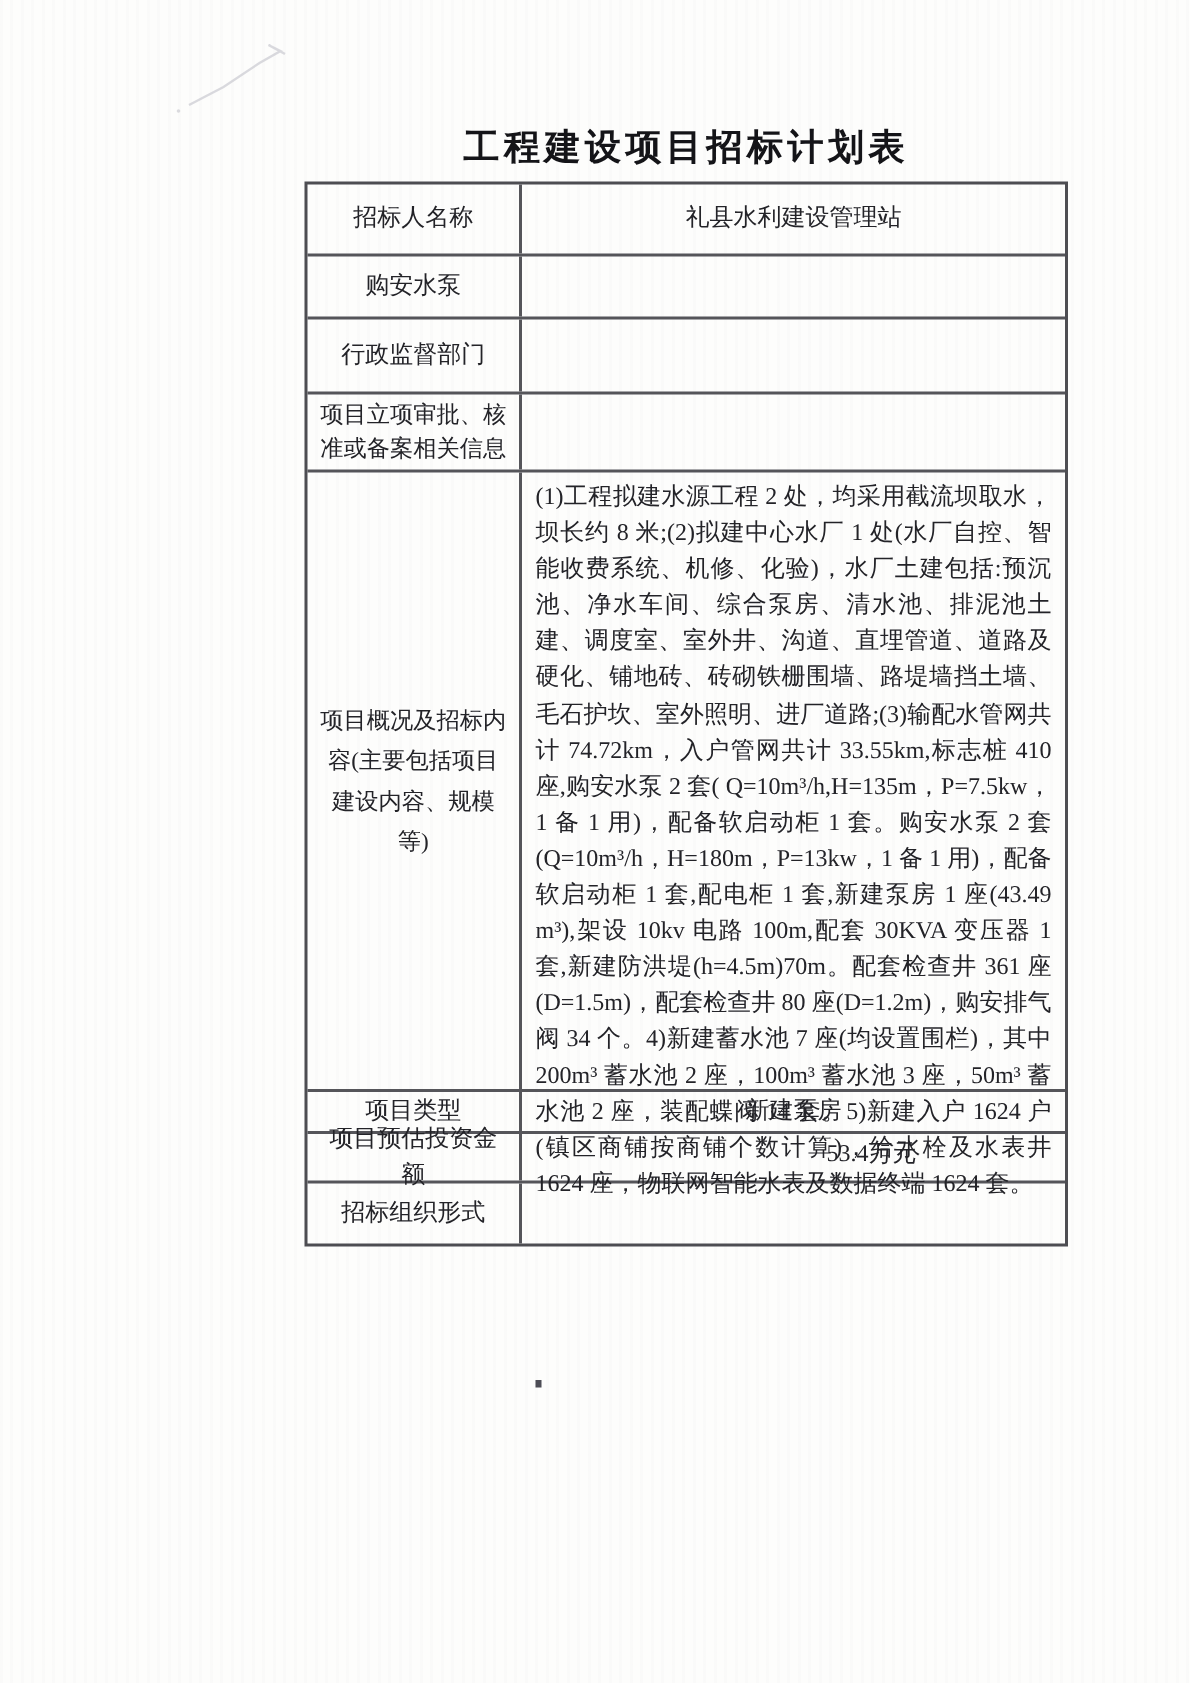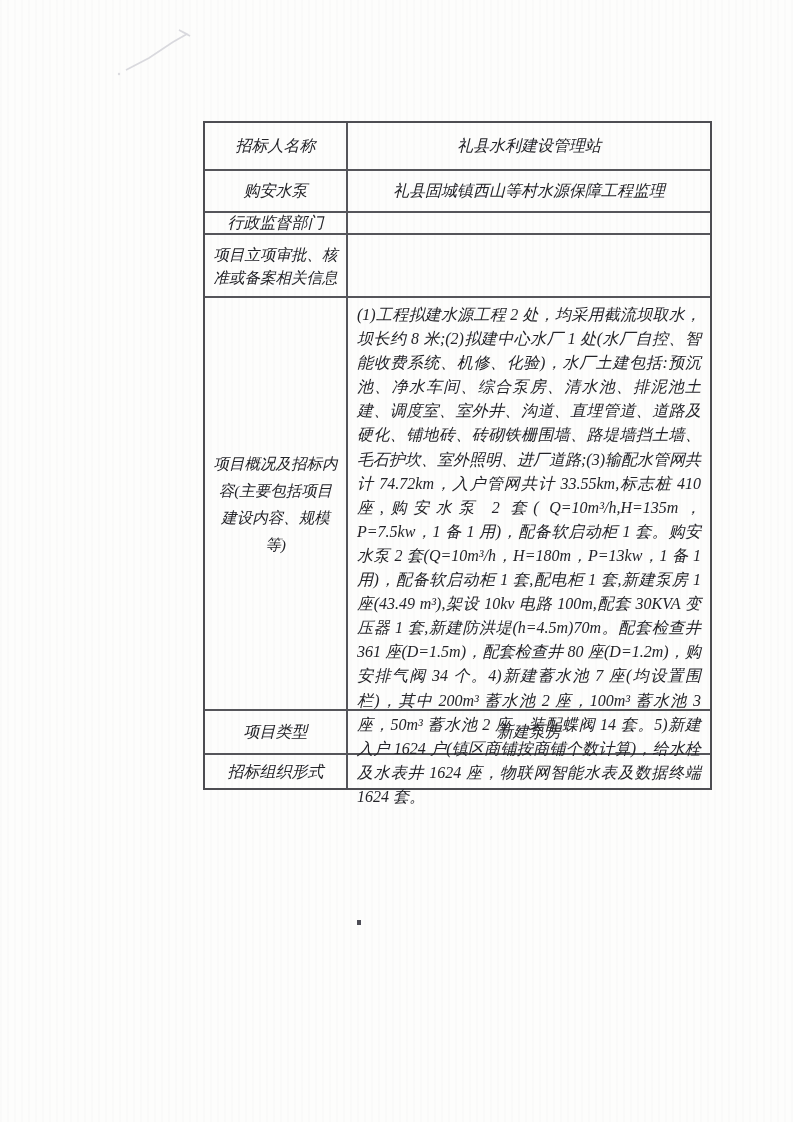--- a/index.html
+++ b/index.html
@@ -44,37 +44,36 @@
   .cell{
     box-sizing:border-box;
     display:flex;
     align-items:center;
     justify-content:center;
     text-align:center;
     font-size:16px;
     line-height:24px;
     padding:2px 8px;
     color:#232328;
-    font-style:italic;
   }
   .cell.label{
     width:143px;
     flex:0 0 143px;
     border-right:2px solid #55555a;
   }
   .cell.value{flex:1;}
   
   .trow:nth-child(1){height:48px;}
   .trow:nth-child(2){height:42px;}
-  .trow:nth-child(3){height:22px;}
-  .trow:nth-child(4){height:63px;}
+  .trow:nth-child(3){height:50px;}
+  .trow:nth-child(4){height:52px;}
   .trow:nth-child(5){height:413px;}
-  .trow:nth-child(6){height:44px;}
+  .trow:nth-child(6){height:28px;}
   .trow:nth-child(7){height:33px;}
-  .trow:nth-child(8){height:28px;}
+  .trow:nth-child(8){height:40px;}
   .trow:nth-child(4) .cell{font-size:15.5px;line-height:23px;}
   .trow:nth-child(5) .cell.label{font-size:15.5px;line-height:27px;padding:0 6px;}
   .cell.desc{
     align-items:flex-start;
     justify-content:flex-start;
     text-align:justify;
     text-justify:inter-ideograph;
     font-size:16px;
     line-height:24.1px;
     padding:5px 9px 4px 9px;
@@ -94,51 +93,57 @@
 </head>
 <body>
 
 <div class="paper">
 
   <svg class="pen-mark" width="300" height="120" viewBox="0 0 300 120">
     <polyline points="126,70 149,58 173,42 187,34 179,30 190,36" fill="none" stroke="#bcbcc4" stroke-width="1.6" opacity="0.55"></polyline>
     <circle cx="119" cy="74" r="1.2" fill="#c4c4cc" opacity="0.6"></circle>
   </svg>
 
+  <h1 class="page-title">工程建设项目招标计划表</h1>
 
   <div class="btable">
 
     <div class="trow">
       <div class="cell label">招标人名称</div>
       <div class="cell value">礼县水利建设管理站</div>
     </div>
 
     <div class="trow">
       <div class="cell label">购安水泵</div>
-      <div class="cell value">礼县固城镇西山等村水源保障工程监理</div>
     </div>
 
     <div class="trow">
       <div class="cell label">行政监督部门</div>
     </div>
 
     <div class="trow">
       <div class="cell label">项目立项审批、核准或备案相关信息</div>
     </div>
 
     <div class="trow">
       <div class="cell label">项目概况及招标内容(主要包括项目建设内容、规模等)</div>
       <div class="cell value desc">(1)工程拟建水源工程 2 处，均采用截流坝取水，坝长约 8 米;(2)拟建中心水厂 1 处(水厂自控、智能收费系统、机修、化验)，水厂土建包括:预沉池、净水车间、综合泵房、清水池、排泥池土建、调度室、室外井、沟道、直埋管道、道路及硬化、铺地砖、砖砌铁栅围墙、路堤墙挡土墙、毛石护坎、室外照明、进厂道路;(3)输配水管网共计 74.72km，入户管网共计 33.55km,标志桩 410 座,购安水泵 2 套( Q=10m³/h,H=135m，P=7.5kw，1 备 1 用)，配备软启动柜 1 套。购安水泵 2 套(Q=10m³/h，H=180m，P=13kw，1 备 1 用)，配备软启动柜 1 套,配电柜 1 套,新建泵房 1 座(43.49 m³),架设 10kv 电路 100m,配套 30KVA 变压器 1 套,新建防洪堤(h=4.5m)70m。配套检查井 361 座(D=1.5m)，配套检查井 80 座(D=1.2m)，购安排气阀 34 个。4)新建蓄水池 7 座(均设置围栏)，其中 200m³ 蓄水池 2 座，100m³ 蓄水池 3 座，50m³ 蓄水池 2 座，装配蝶阀 14 套。5)新建入户 1624 户(镇区商铺按商铺个数计算)，给水栓及水表井 1624 座，物联网智能水表及数据终端 1624 套。</div>
     </div>
 
     <div class="trow">
       <div class="cell label">项目类型</div>
       <div class="cell value">新建泵房</div>
     </div>
 
+    <div class="trow">
+      <div class="cell label">项目预估投资金额</div>
+      <div class="cell value">
+          <span class="value-inner">53.4万元</span>
+        </div>
+    </div>
 
     <div class="trow">
       <div class="cell label">招标组织形式</div>
     </div>
 
   </div>
 
   <div class="ink-dot"></div>
 
 </div>

